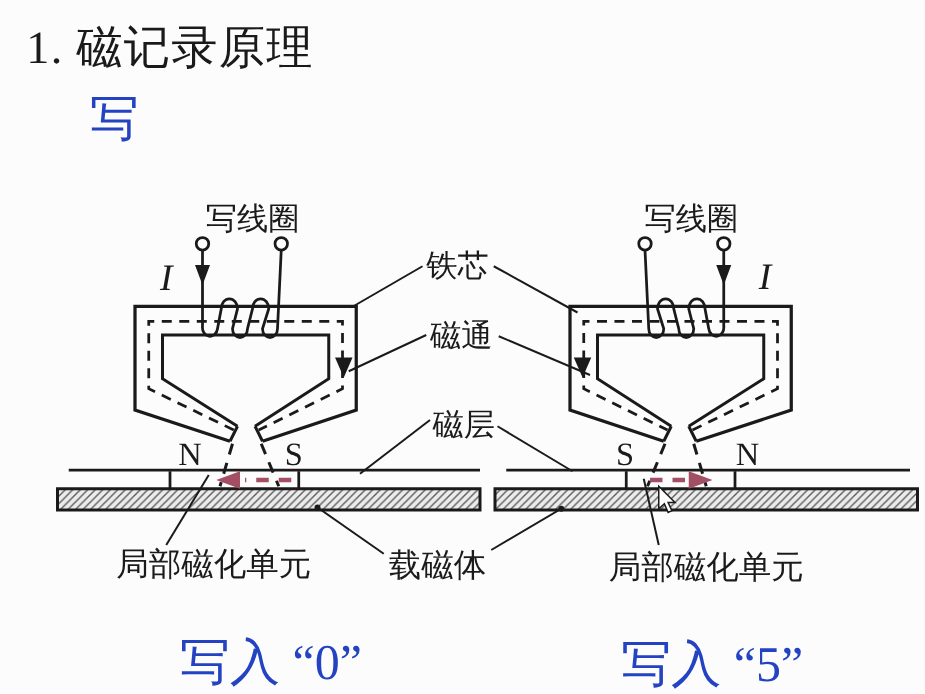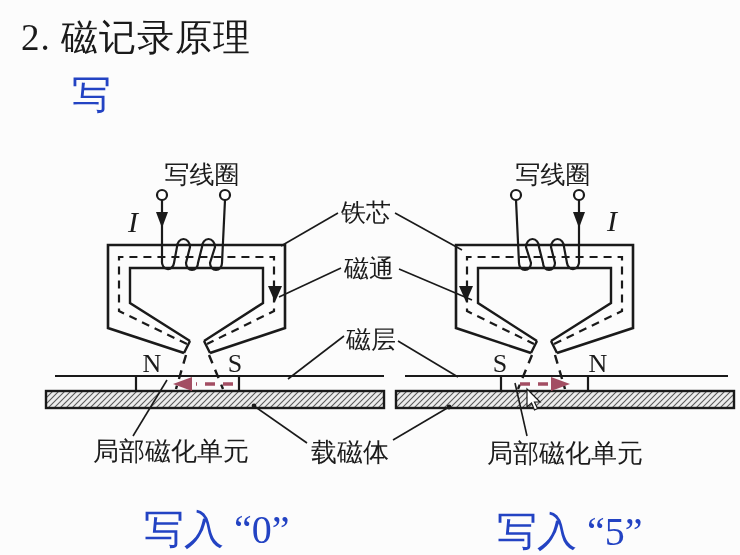--- a/index.html
+++ b/index.html
@@ -25,21 +25,21 @@
   .lbl{font-size:25px;}
   .pole{font-size:26px;}
   .cur{font-size:30px;font-style:italic;}
   .botlbl{font-size:26px;}
 </style>
 </head>
 <body>
 
 <div class="stage">
 
-  <div class="page-title">2. 磁记录原理</div>
+  <div class="page-title">1. 磁记录原理</div>
   <div class="subtitle">写</div>
 
   <svg width="740" height="555" viewBox="0 0 740 555">
     <defs>
       <pattern id="hatch" width="6" height="6" patternUnits="userSpaceOnUse">
         <rect width="6" height="6" fill="#ececec"></rect>
         <path d="M-1,7 L7,-1 M2,10 L10,2 M-4,4 L4,-4" stroke="#5a5a5a" stroke-width="1.1"></path>
       </pattern>
 
       <g id="head-geom" fill="none" stroke="#1a1a1a">

